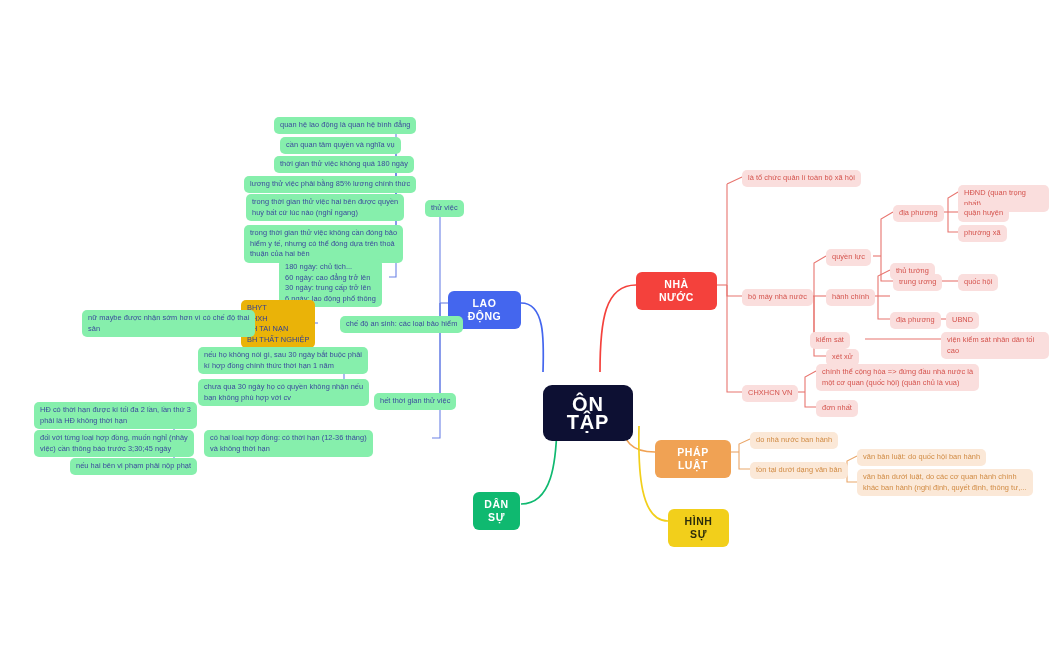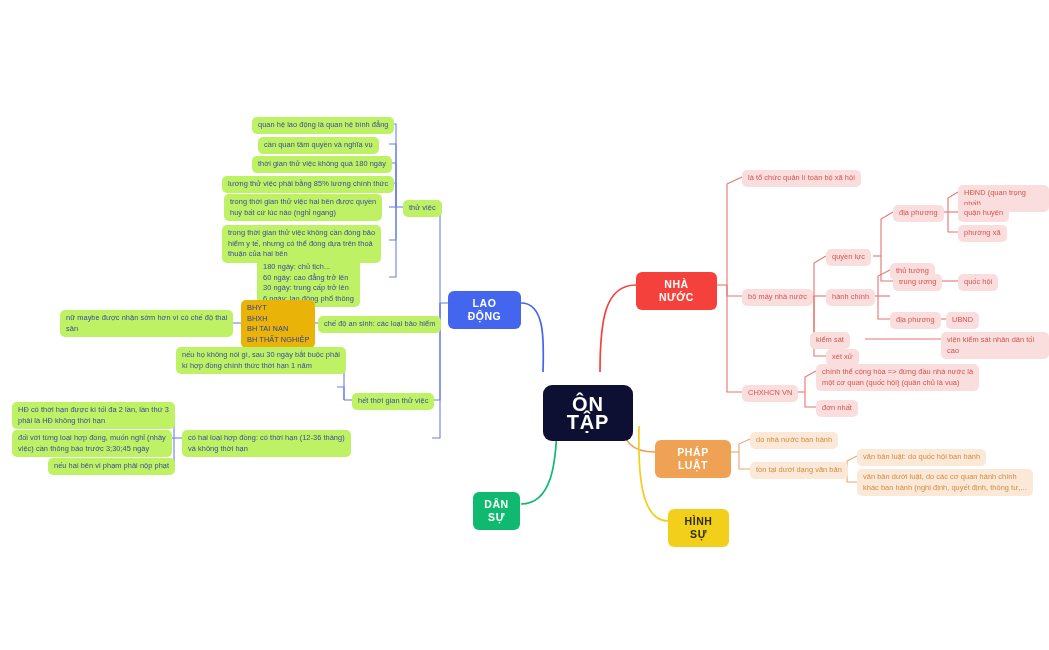--- a/index.html
+++ b/index.html
@@ -26,21 +26,21 @@
   .l1{color:#ffffff;font-size:10.5px;line-height:13px;font-weight:600;
       letter-spacing:.55px;padding:6px 11px;border-radius:6px;text-align:center;}
   .l1.red{background:#f4413c;}
   .l1.orange{background:#f0a254;}
   .l1.green{background:#0fb970;}
   .l1.yellow{background:#f2cf1b;color:#2d2d0b;}
   .l1.blue{background:#4466ee;}
   
   .red-leaf{background:#fadedd;color:#d4524c;}
   .orange-leaf{background:#fbe8d7;color:#d08a42;}
-  .blue-leaf{background:#bef264;color:#3b4a9c;}
+  .blue-leaf{background:#86efac;color:#3b4a9c;margin-left:22px;}
   .blue-leaf-strong{background:#eab308;color:#2f3f96;}
 </style>
 </head>
 <body>
 
 <div id="canvas">
 
   <svg class="links" viewBox="0 0 1049 650">
     <g fill="none" stroke-width="1.1">
 
@@ -191,20 +191,22 @@
   <div class="node blue-leaf-strong" style="left:241px;top:300px;">BHYT
 BHXH
 BH TAI NẠN
 BH THẤT NGHIỆP</div>
   <div class="node blue-leaf" style="left:60px;top:310px;">nữ maybe được nhận sớm hơn vì có chế độ thai
 sản</div>
 
   <div class="node blue-leaf" style="left:352px;top:393px;">hết thời gian thử việc</div>
   <div class="node blue-leaf" style="left:176px;top:347px;">nếu họ không nói gì, sau 30 ngày bắt buộc phải
 kí hợp đồng chính thức thời hạn 1 năm</div>
+  <div class="node blue-leaf" style="left:176px;top:379px;">chưa qua 30 ngày họ có quyền không nhận nếu
+bạn không phù hợp với cv</div>
 
   <div class="node blue-leaf" style="left:182px;top:430px;">có hai loại hợp đồng: có thời hạn (12-36 tháng)
 và không thời hạn</div>
   <div class="node blue-leaf" style="left:12px;top:402px;">HĐ có thời hạn được kí tối đa 2 lần, lần thứ 3
 phải là HĐ không thời hạn</div>
   <div class="node blue-leaf" style="left:12px;top:430px;">đối với từng loại hợp đồng, muốn nghỉ (nhảy
 việc) cần thông báo trước 3;30;45 ngày</div>
   <div class="node blue-leaf" style="left:48px;top:458px;">nếu hai bên vi phạm phải nộp phạt</div>
 
 </div>

